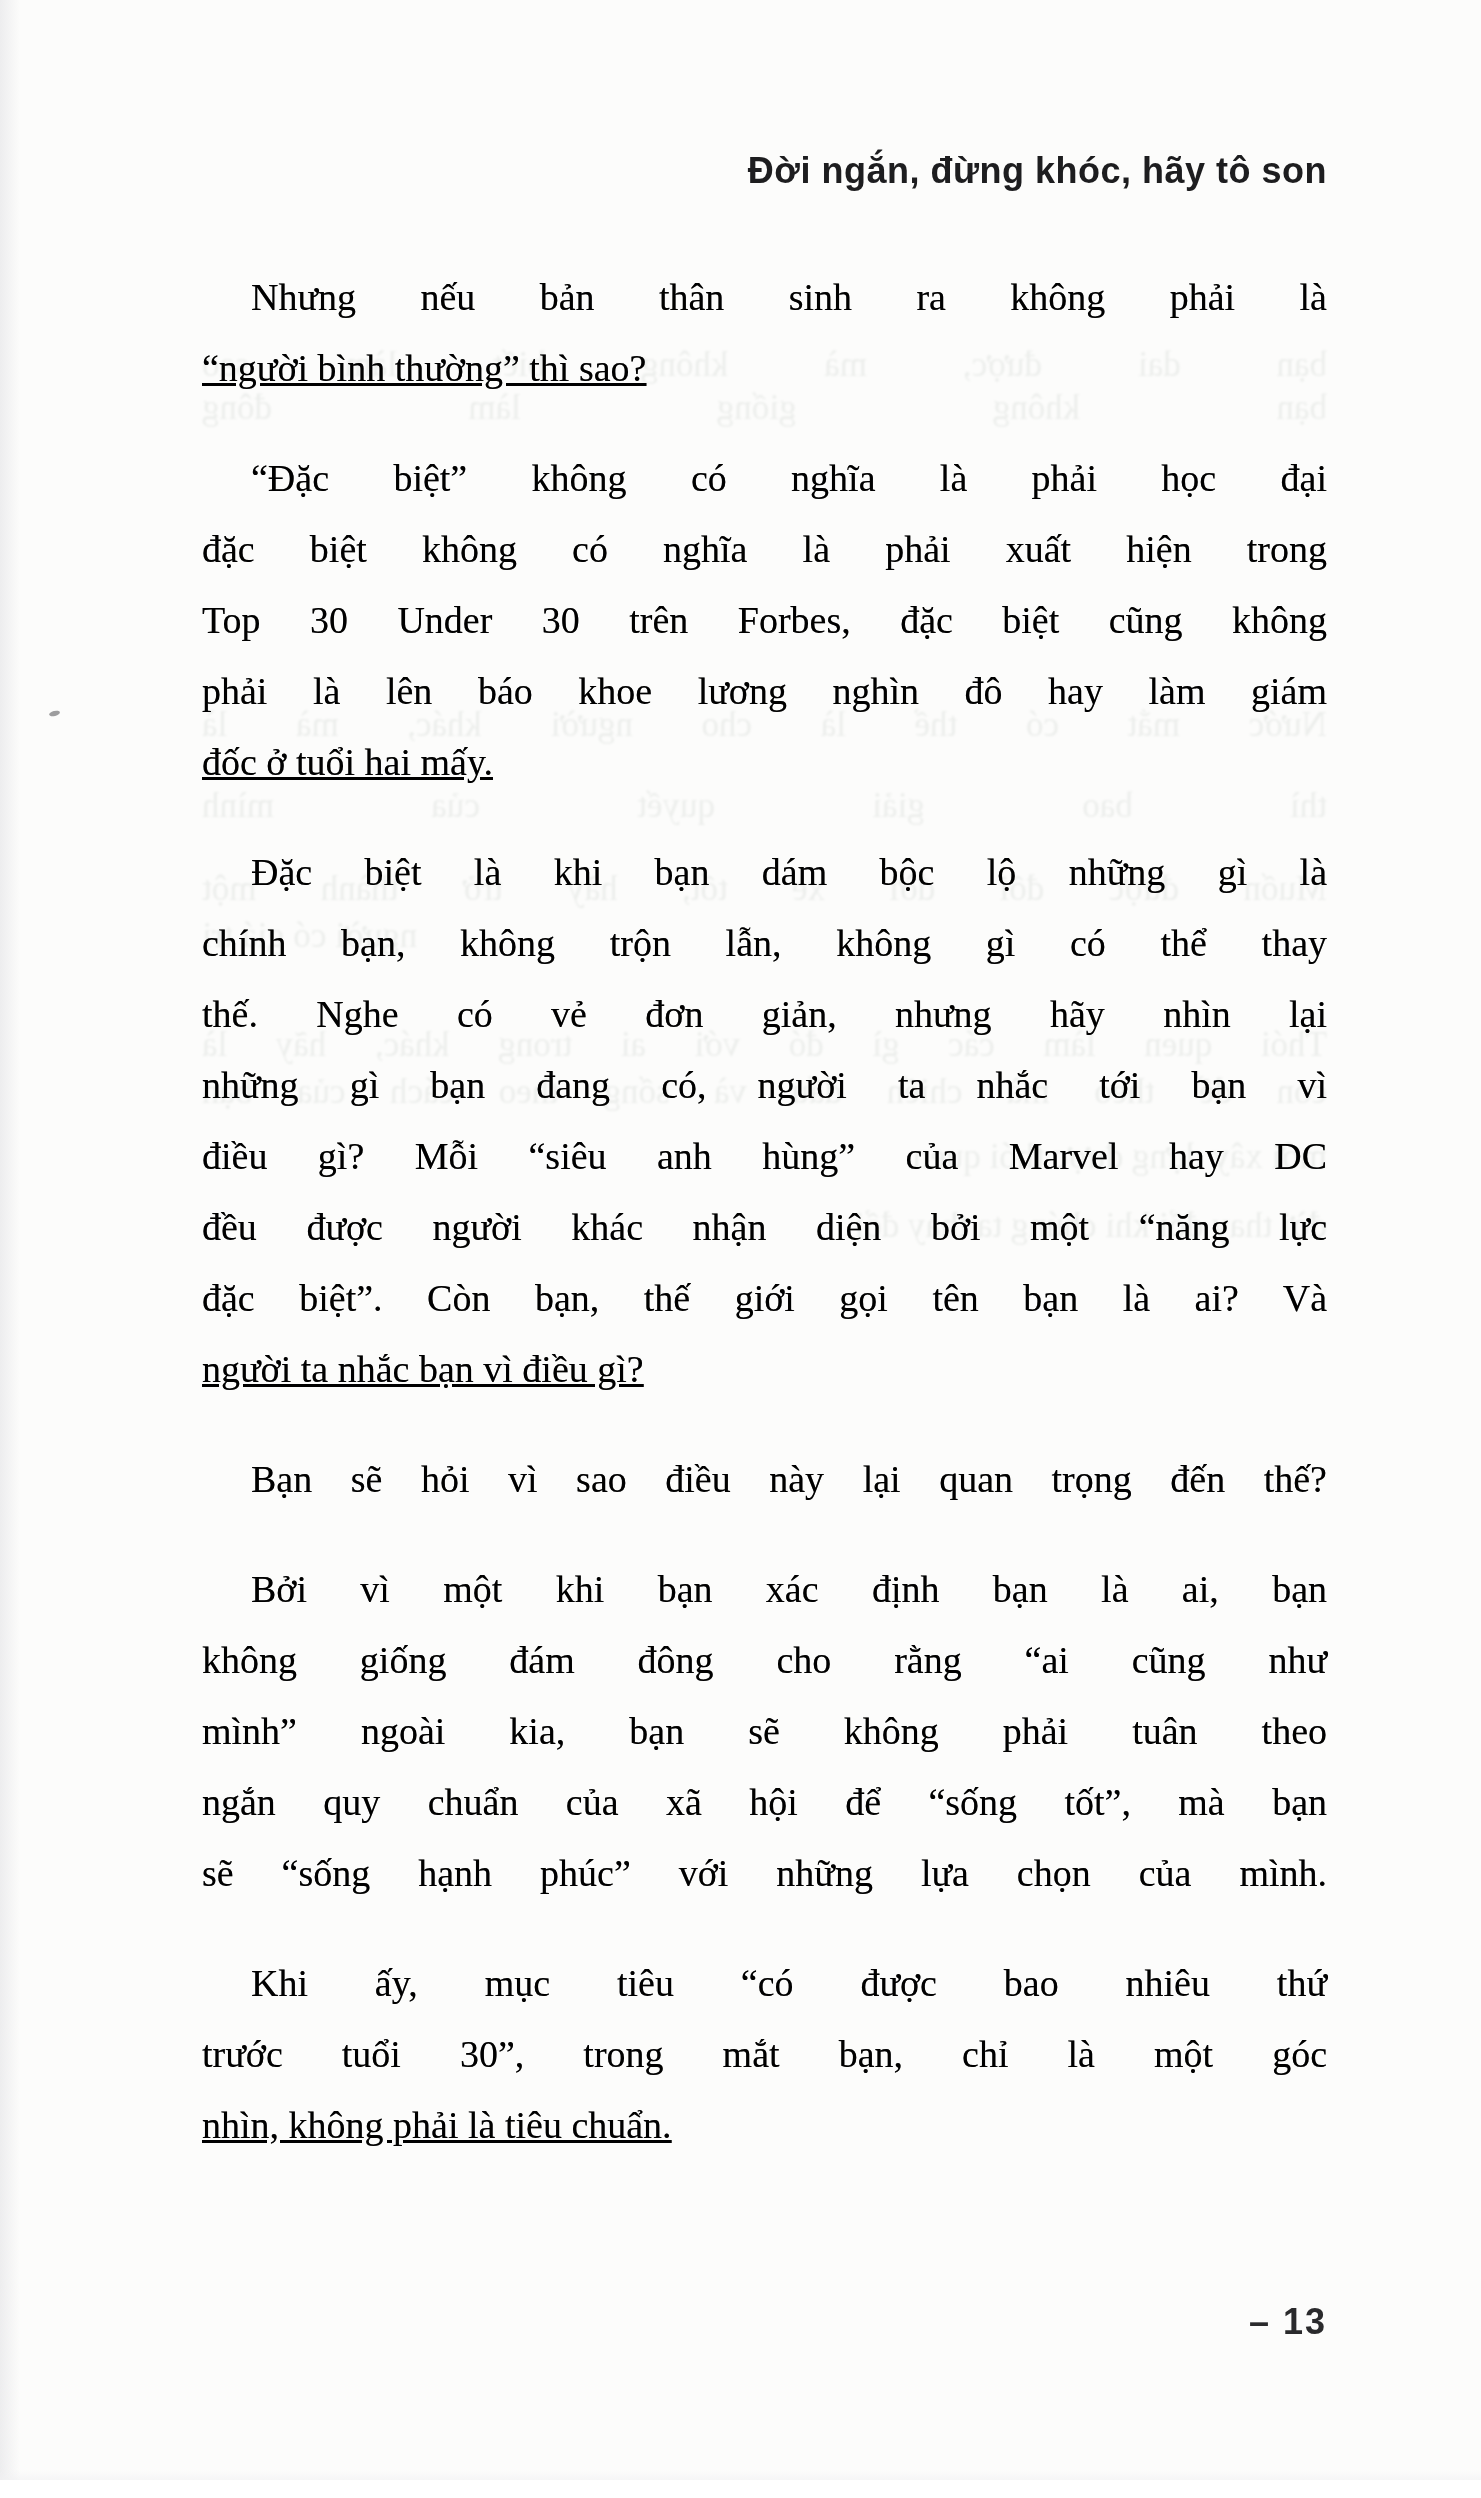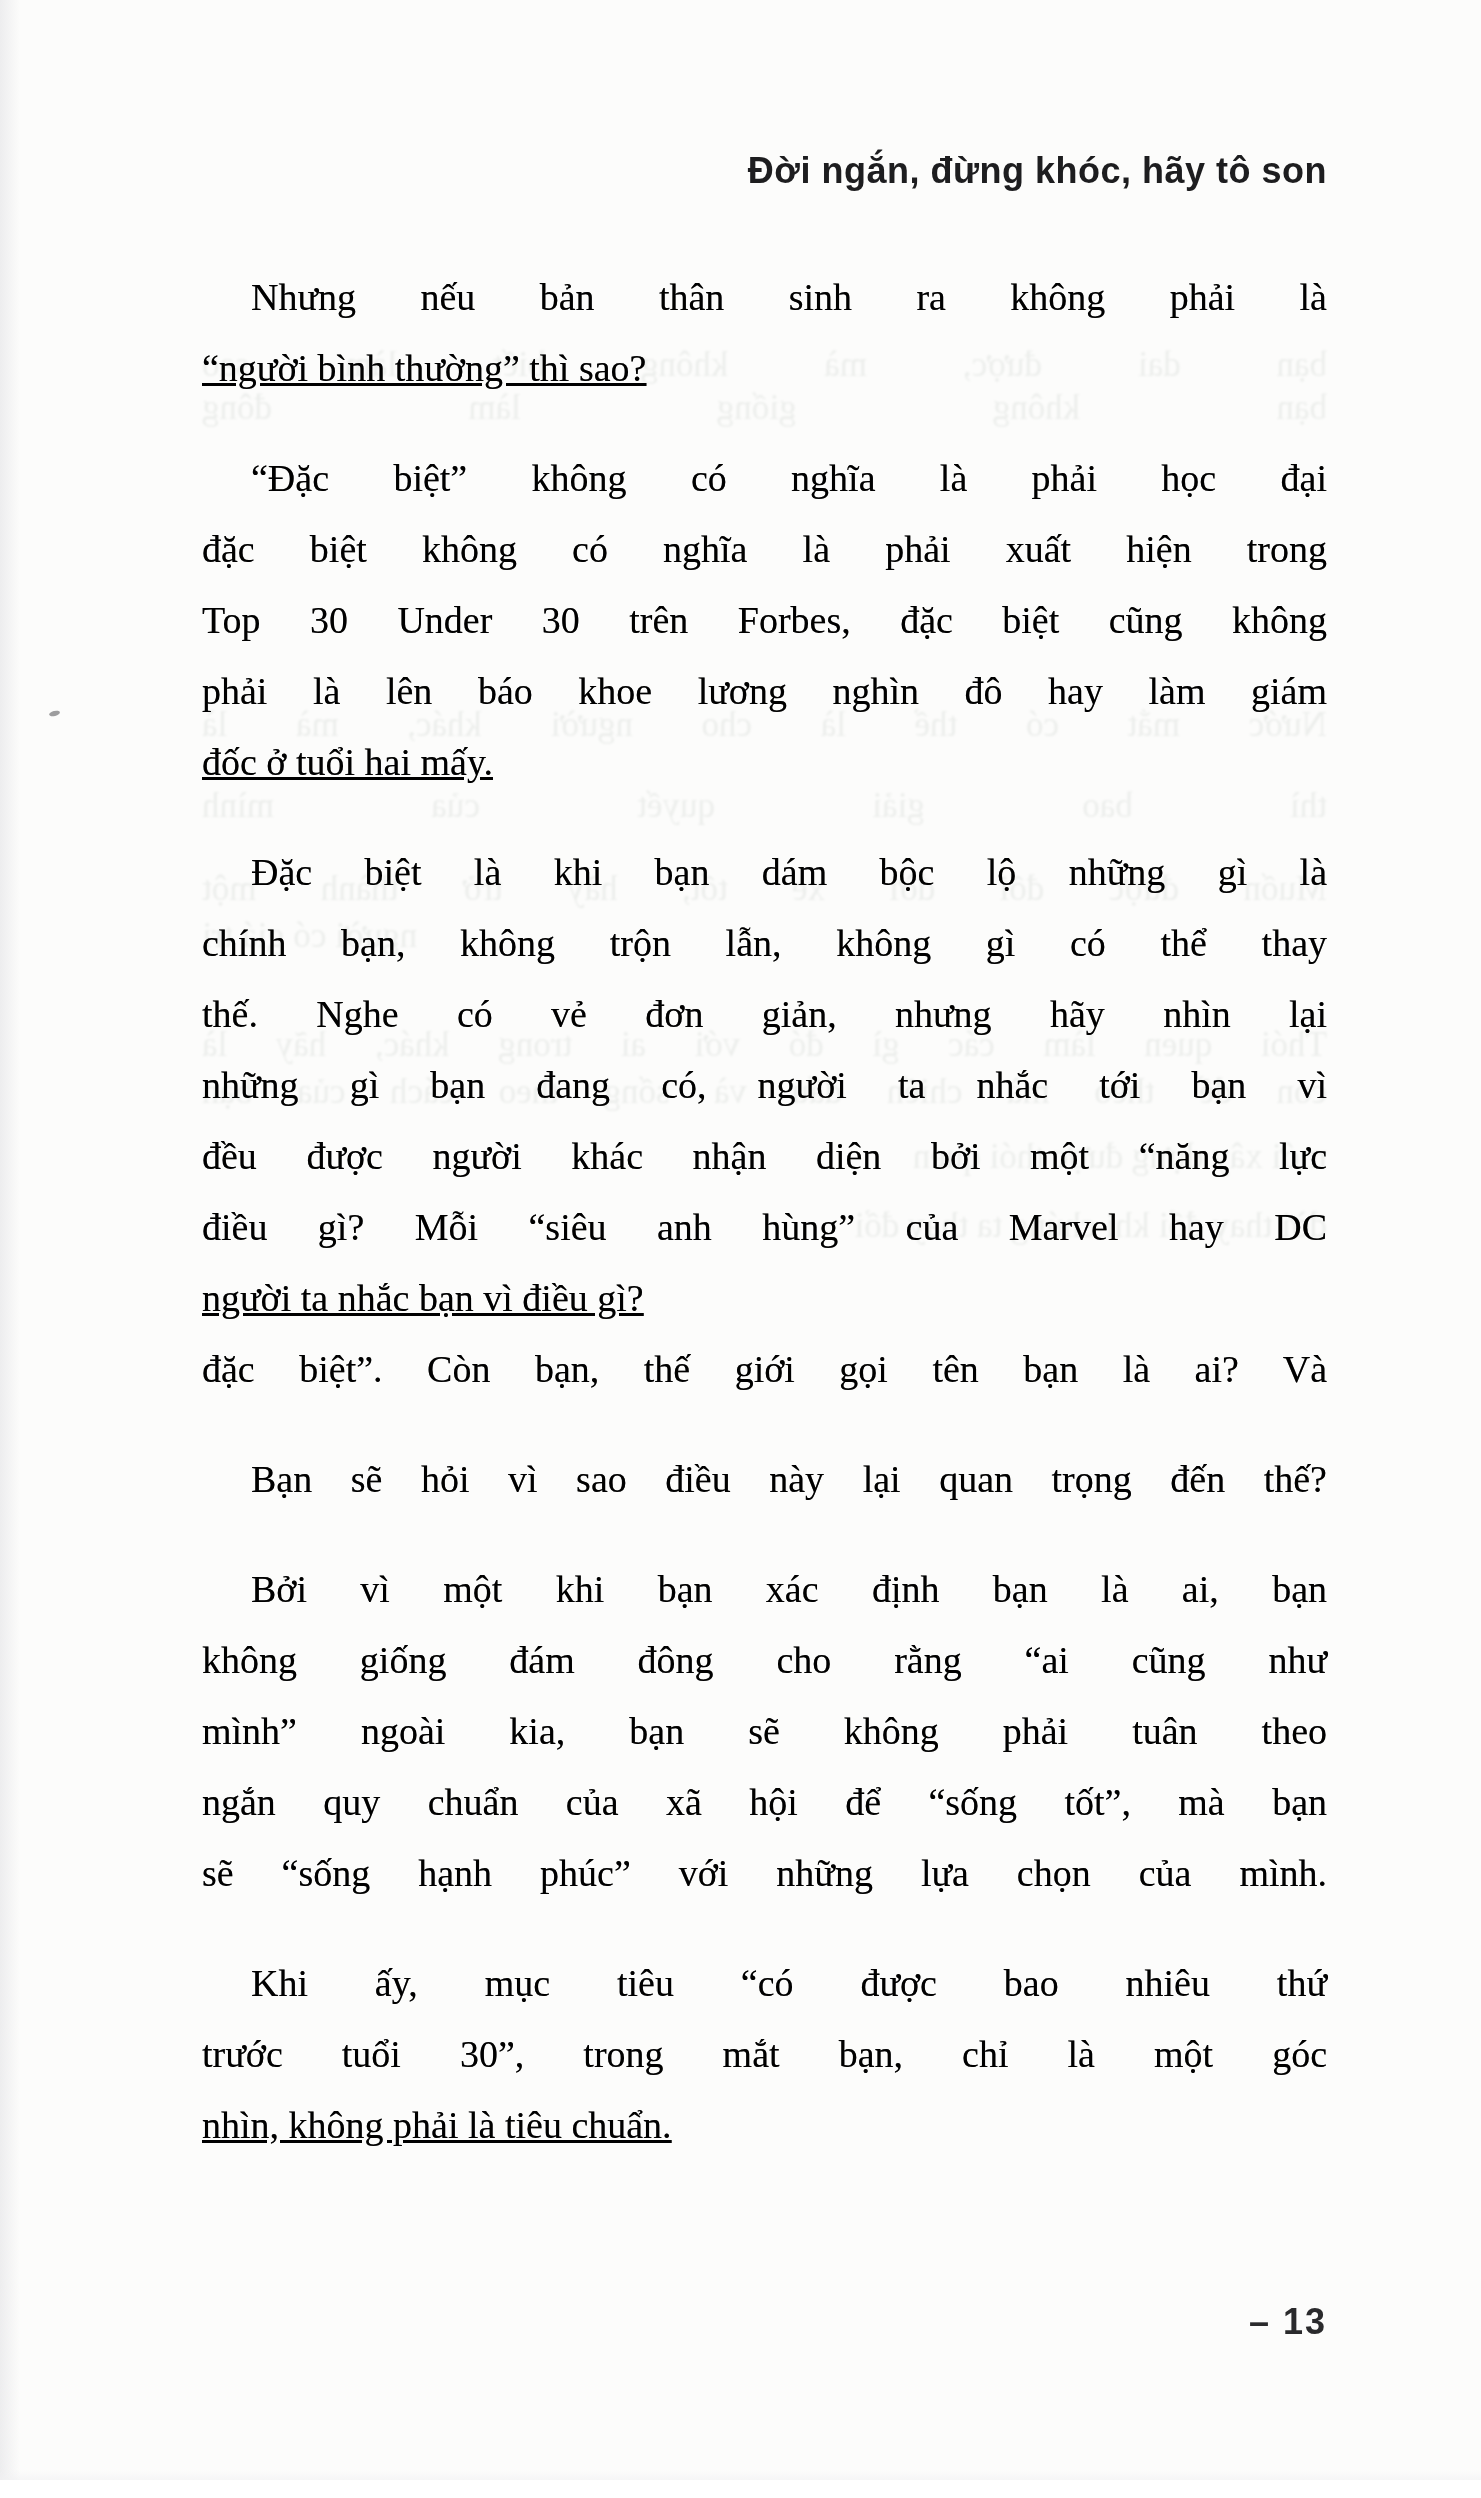--- a/index.html
+++ b/index.html
@@ -137,24 +137,24 @@
         <div class="line">đặc biệt không có nghĩa là phải xuất hiện trong</div>
         <div class="line">Top 30 Under 30 trên Forbes, đặc biệt cũng không</div>
         <div class="line">phải là lên báo khoe lương nghìn đô hay làm giám</div>
         <div class="line natural">đốc ở tuổi hai mấy.</div>
       </div>
       <div class="para">
         <div class="line indent">Đặc biệt là khi bạn dám bộc lộ những gì là</div>
         <div class="line">chính bạn, không trộn lẫn, không gì có thể thay</div>
         <div class="line">thế. Nghe có vẻ đơn giản, nhưng hãy nhìn lại</div>
         <div class="line">những gì bạn đang có, người ta nhắc tới bạn vì</div>
+        <div class="line">điều gì? Mỗi “siêu anh hùng” của Marvel hay DC</div>
         <div class="line">đều được người khác nhận diện bởi một “năng lực</div>
-        <div class="line">điều gì? Mỗi “siêu anh hùng” của Marvel hay DC</div>
+        <div class="line">đặc biệt”. Còn bạn, thế giới gọi tên bạn là ai? Và</div>
         <div class="line natural">người ta nhắc bạn vì điều gì?</div>
-        <div class="line">đặc biệt”. Còn bạn, thế giới gọi tên bạn là ai? Và</div>
       </div>
       <div class="para">
         <div class="line indent">Bạn sẽ hỏi vì sao điều này lại quan trọng đến thế?</div>
       </div>
       <div class="para">
         <div class="line indent">Bởi vì một khi bạn xác định bạn là ai, bạn</div>
         <div class="line">không giống đám đông cho rằng “ai cũng như</div>
         <div class="line">mình” ngoài kia, bạn sẽ không phải tuân theo</div>
         <div class="line">ngắn quy chuẩn của xã hội để “sống tốt”, mà bạn</div>
         <div class="line">sẽ “sống hạnh phúc” với những lựa chọn của mình.</div>

